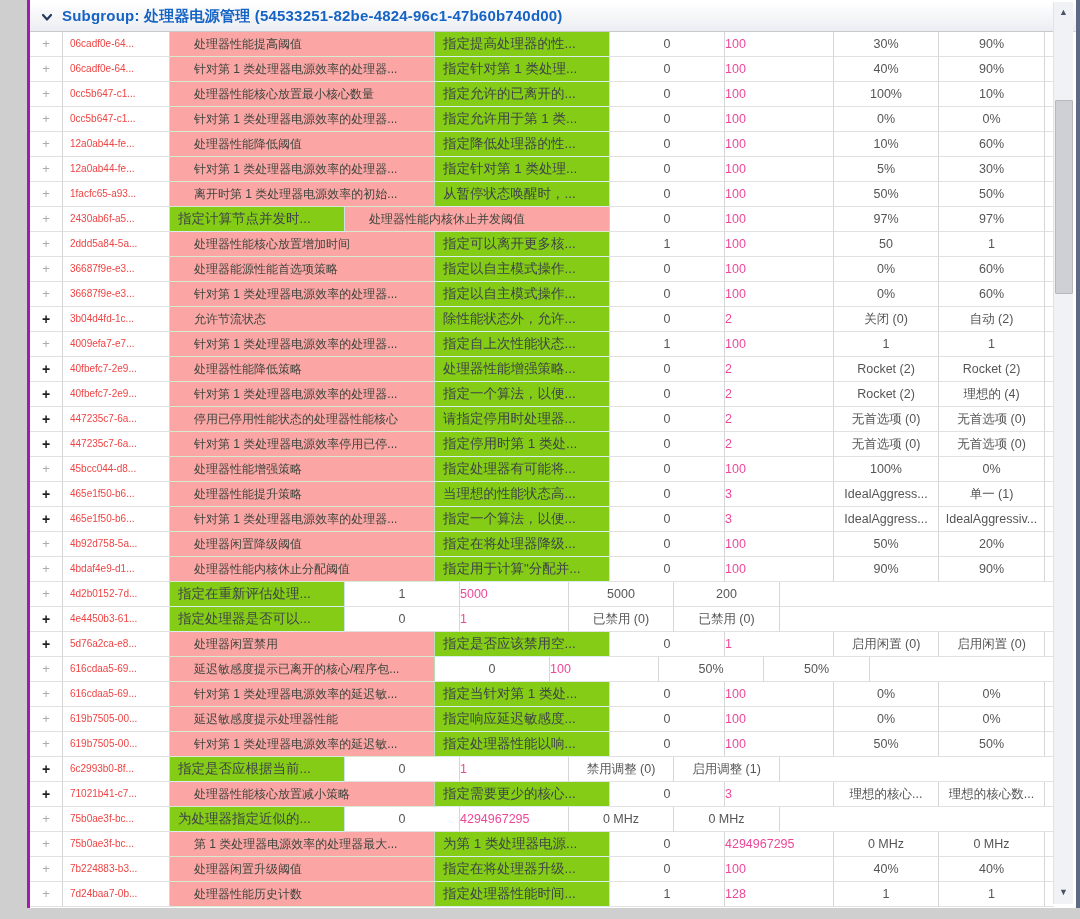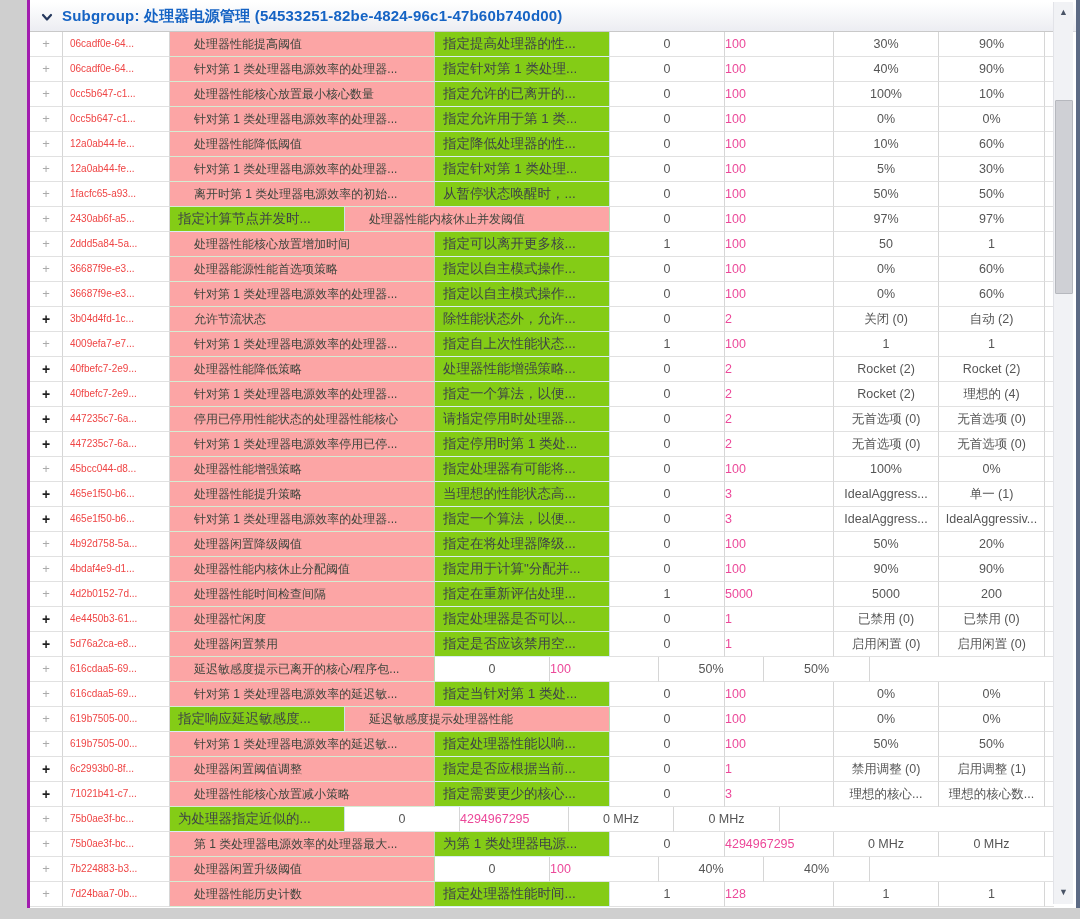--- a/index.html
+++ b/index.html
@@ -317,32 +317,30 @@
     <div class="cell c-desc">指定用于计算"分配并...</div>
     <div class="cell c-min">0</div>
     <div class="cell c-max">100</div>
     <div class="cell c-ac">90%</div>
     <div class="cell c-dc">90%</div>
     <div class="cell c-fill"></div>
   </div>
       <div class="row">
     <div class="cell c-exp">+</div>
     <div class="cell c-guid">4d2b0152-7d...</div>
-    <div class="cell c-name">处理器性能时间检查间隔</div>
     <div class="cell c-desc">指定在重新评估处理...</div>
     <div class="cell c-min">1</div>
     <div class="cell c-max">5000</div>
     <div class="cell c-ac">5000</div>
     <div class="cell c-dc">200</div>
     <div class="cell c-fill"></div>
   </div>
       <div class="row">
     <div class="cell c-exp bold">+</div>
     <div class="cell c-guid">4e4450b3-61...</div>
-    <div class="cell c-name">处理器忙闲度</div>
     <div class="cell c-desc">指定处理器是否可以...</div>
     <div class="cell c-min">0</div>
     <div class="cell c-max">1</div>
     <div class="cell c-ac">已禁用 (0)</div>
     <div class="cell c-dc">已禁用 (0)</div>
     <div class="cell c-fill"></div>
   </div>
       <div class="row">
     <div class="cell c-exp bold">+</div>
     <div class="cell c-guid">5d76a2ca-e8...</div>
@@ -371,43 +369,42 @@
     <div class="cell c-desc">指定当针对第 1 类处...</div>
     <div class="cell c-min">0</div>
     <div class="cell c-max">100</div>
     <div class="cell c-ac">0%</div>
     <div class="cell c-dc">0%</div>
     <div class="cell c-fill"></div>
   </div>
       <div class="row">
     <div class="cell c-exp">+</div>
     <div class="cell c-guid">619b7505-00...</div>
+    <div class="cell c-name">延迟敏感度提示处理器性能</div>
     <div class="cell c-desc">指定响应延迟敏感度...</div>
-    <div class="cell c-name">延迟敏感度提示处理器性能</div>
     <div class="cell c-min">0</div>
     <div class="cell c-max">100</div>
     <div class="cell c-ac">0%</div>
     <div class="cell c-dc">0%</div>
     <div class="cell c-fill"></div>
   </div>
       <div class="row">
     <div class="cell c-exp">+</div>
     <div class="cell c-guid">619b7505-00...</div>
     <div class="cell c-name">针对第 1 类处理器电源效率的延迟敏...</div>
     <div class="cell c-desc">指定处理器性能以响...</div>
     <div class="cell c-min">0</div>
     <div class="cell c-max">100</div>
     <div class="cell c-ac">50%</div>
     <div class="cell c-dc">50%</div>
     <div class="cell c-fill"></div>
   </div>
       <div class="row">
     <div class="cell c-exp bold">+</div>
     <div class="cell c-guid">6c2993b0-8f...</div>
-    <div class="cell c-name">处理器闲置阈值调整</div>
     <div class="cell c-desc">指定是否应根据当前...</div>
     <div class="cell c-min">0</div>
     <div class="cell c-max">1</div>
     <div class="cell c-ac">禁用调整 (0)</div>
     <div class="cell c-dc">启用调整 (1)</div>
     <div class="cell c-fill"></div>
   </div>
       <div class="row">
     <div class="cell c-exp bold">+</div>
     <div class="cell c-guid">71021b41-c7...</div>
@@ -437,20 +434,21 @@
     <div class="cell c-min">0</div>
     <div class="cell c-max">4294967295</div>
     <div class="cell c-ac">0 MHz</div>
     <div class="cell c-dc">0 MHz</div>
     <div class="cell c-fill"></div>
   </div>
       <div class="row">
     <div class="cell c-exp">+</div>
     <div class="cell c-guid">7b224883-b3...</div>
     <div class="cell c-name">处理器闲置升级阈值</div>
+    <div class="cell c-desc">指定在将处理器升级...</div>
     <div class="cell c-min">0</div>
     <div class="cell c-max">100</div>
     <div class="cell c-ac">40%</div>
     <div class="cell c-dc">40%</div>
     <div class="cell c-fill"></div>
   </div>
       <div class="row">
     <div class="cell c-exp">+</div>
     <div class="cell c-guid">7d24baa7-0b...</div>
     <div class="cell c-name">处理器性能历史计数</div>

